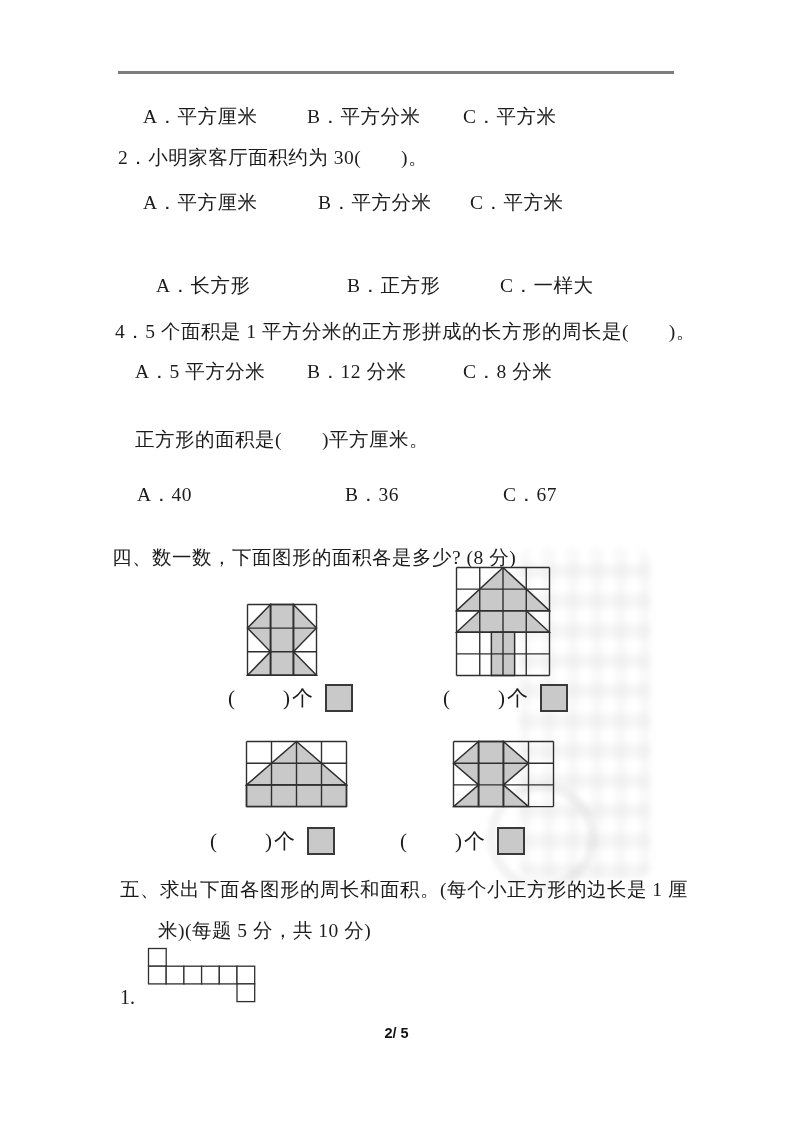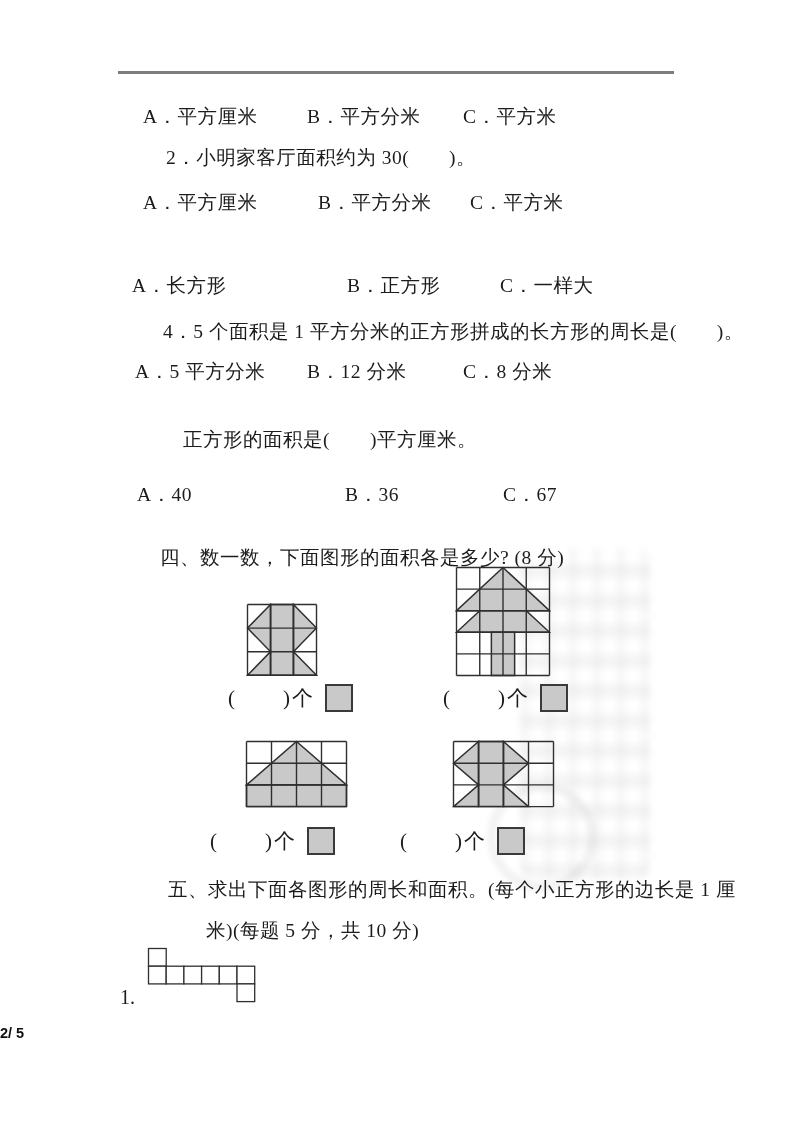--- a/index.html
+++ b/index.html
@@ -1,27 +1,27 @@
 <!DOCTYPE html>
 <html><head>
 <meta charset="utf-8">
 <style>
   html,body{margin:0;padding:0;background:#ffffff;}
   #page{
     position:relative;width:793px;height:1122px;background:#ffffff;overflow:hidden;
     font-family:"Liberation Serif","DejaVu Serif",serif;color:#1c1c1c;
   }
   .divider{position:absolute;background:#7d7d7d;}
-  .line{position:absolute;font-size:19.5px;white-space:nowrap;letter-spacing:0.5px;margin-left:48px;}
+  .line{position:absolute;font-size:19.5px;white-space:nowrap;letter-spacing:0.5px;}
   .opt-row{position:absolute;left:0;top:0;width:788px;height:26px;}
   .opt{position:absolute;font-size:19.5px;white-space:nowrap;letter-spacing:0.5px;}
   .fig{position:absolute;}
   .count{position:absolute;font-size:21px;letter-spacing:2px;display:flex;align-items:center;white-space:nowrap;}
   .usq{display:inline-block;width:24px;height:24px;background:#c9c9c9;border:2px solid #3a3a3a;margin-left:10px;}
-  .footer{position:absolute;left:0;right:0;font-family:"Liberation Sans","DejaVu Sans",sans-serif;font-weight:bold;font-size:14.5px;color:#111;}
+  .footer{position:absolute;left:0;right:0;text-align:center;font-family:"Liberation Sans","DejaVu Sans",sans-serif;font-weight:bold;font-size:14.5px;color:#111;}
   .item-num{position:absolute;font-size:20px;}
   .watermark{
     position:absolute;left:520px;top:548px;width:130px;height:330px;
     background:
       repeating-linear-gradient(0deg, rgba(175,175,175,0.22) 0 14px, rgba(255,255,255,0) 14px 30px),
       repeating-linear-gradient(90deg, rgba(185,185,185,0.18) 0 10px, rgba(255,255,255,0) 10px 24px);
     filter:blur(3px);opacity:0.55;border-radius:12px;pointer-events:none;
   }
   .watermark2{
     position:absolute;left:487px;top:782px;width:90px;height:90px;
@@ -48,21 +48,21 @@
   <div class="line" style="left:118px;top:144px">2．小明家客厅面积约为 30(　　)。</div>
 
   <div class="opt-row" style="top:189px">
     <span class="opt" style="left:143px">A．平方厘米</span>
     <span class="opt" style="left:318px">B．平方分米</span>
     <span class="opt" style="left:470px">C．平方米</span>
   </div>
 
 
   <div class="opt-row" style="top:272px">
-    <span class="opt" style="left:132px">A．长方形</span>
+    <span class="opt" style="left:156px">A．长方形</span>
     <span class="opt" style="left:347px">B．正方形</span>
     <span class="opt" style="left:500px">C．一样大</span>
   </div>
 
   <div class="line" style="left:115px;top:318px">4．5 个面积是 1 平方分米的正方形拼成的长方形的周长是(　　)。</div>
 
   <div class="opt-row" style="top:358px">
     <span class="opt" style="left:135px">A．5 平方分米</span>
     <span class="opt" style="left:307px">B．12 分米</span>
     <span class="opt" style="left:463px">C．8 分米</span>

